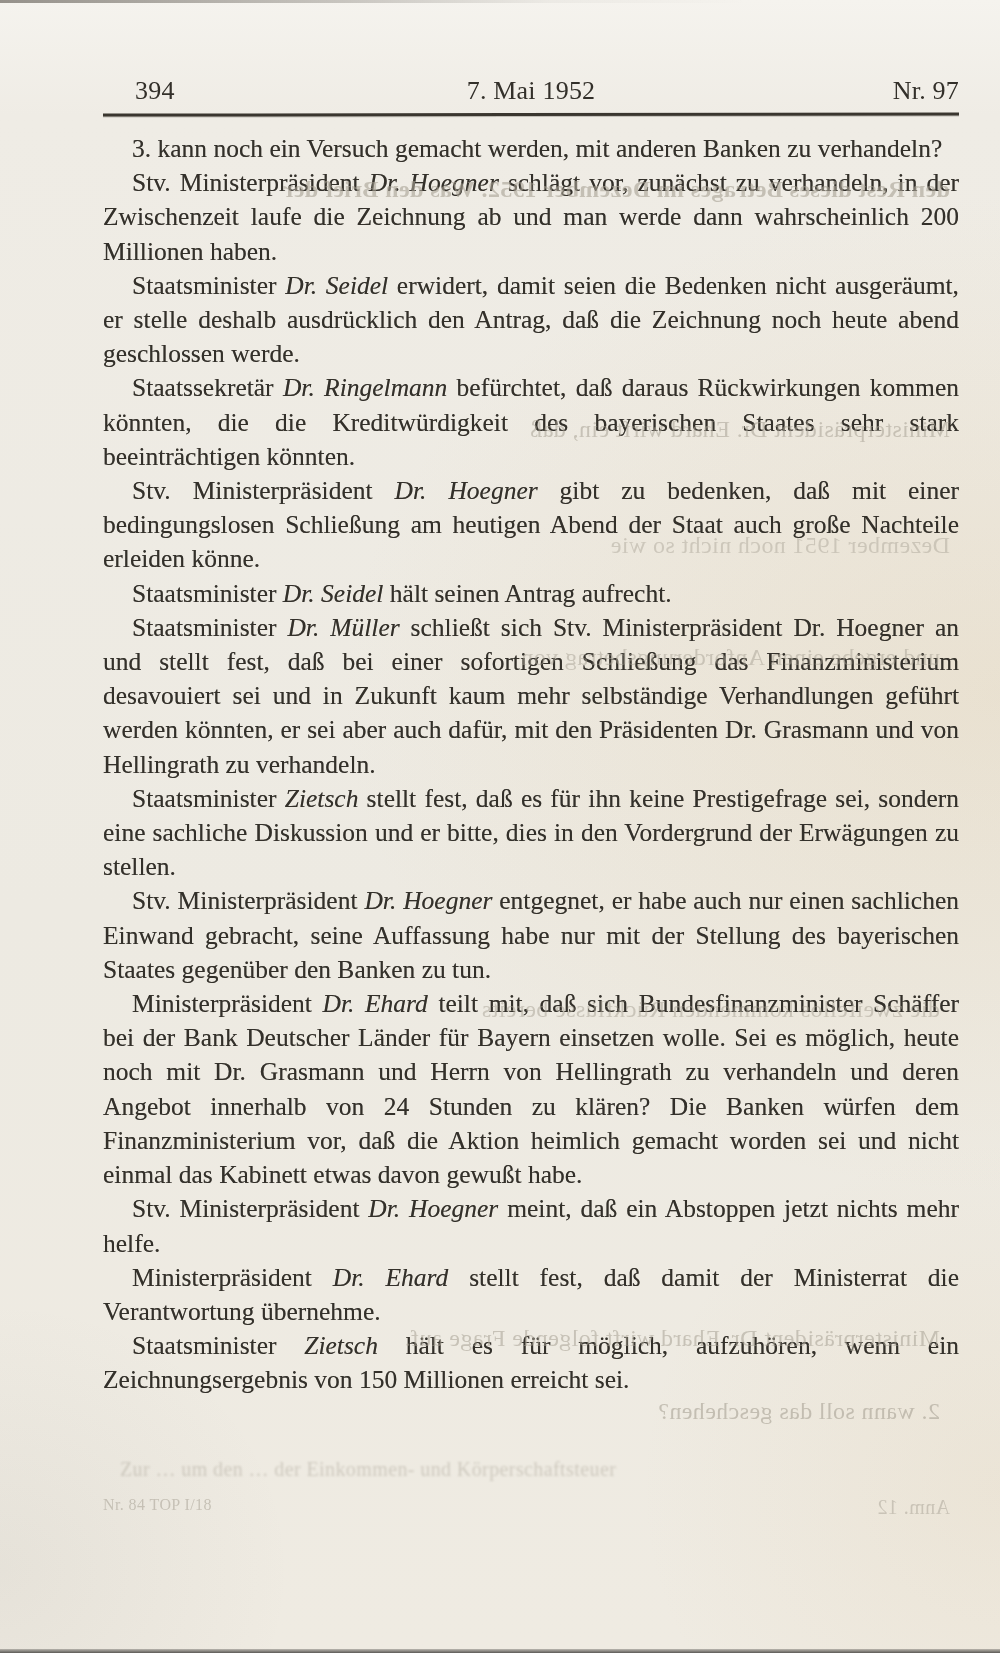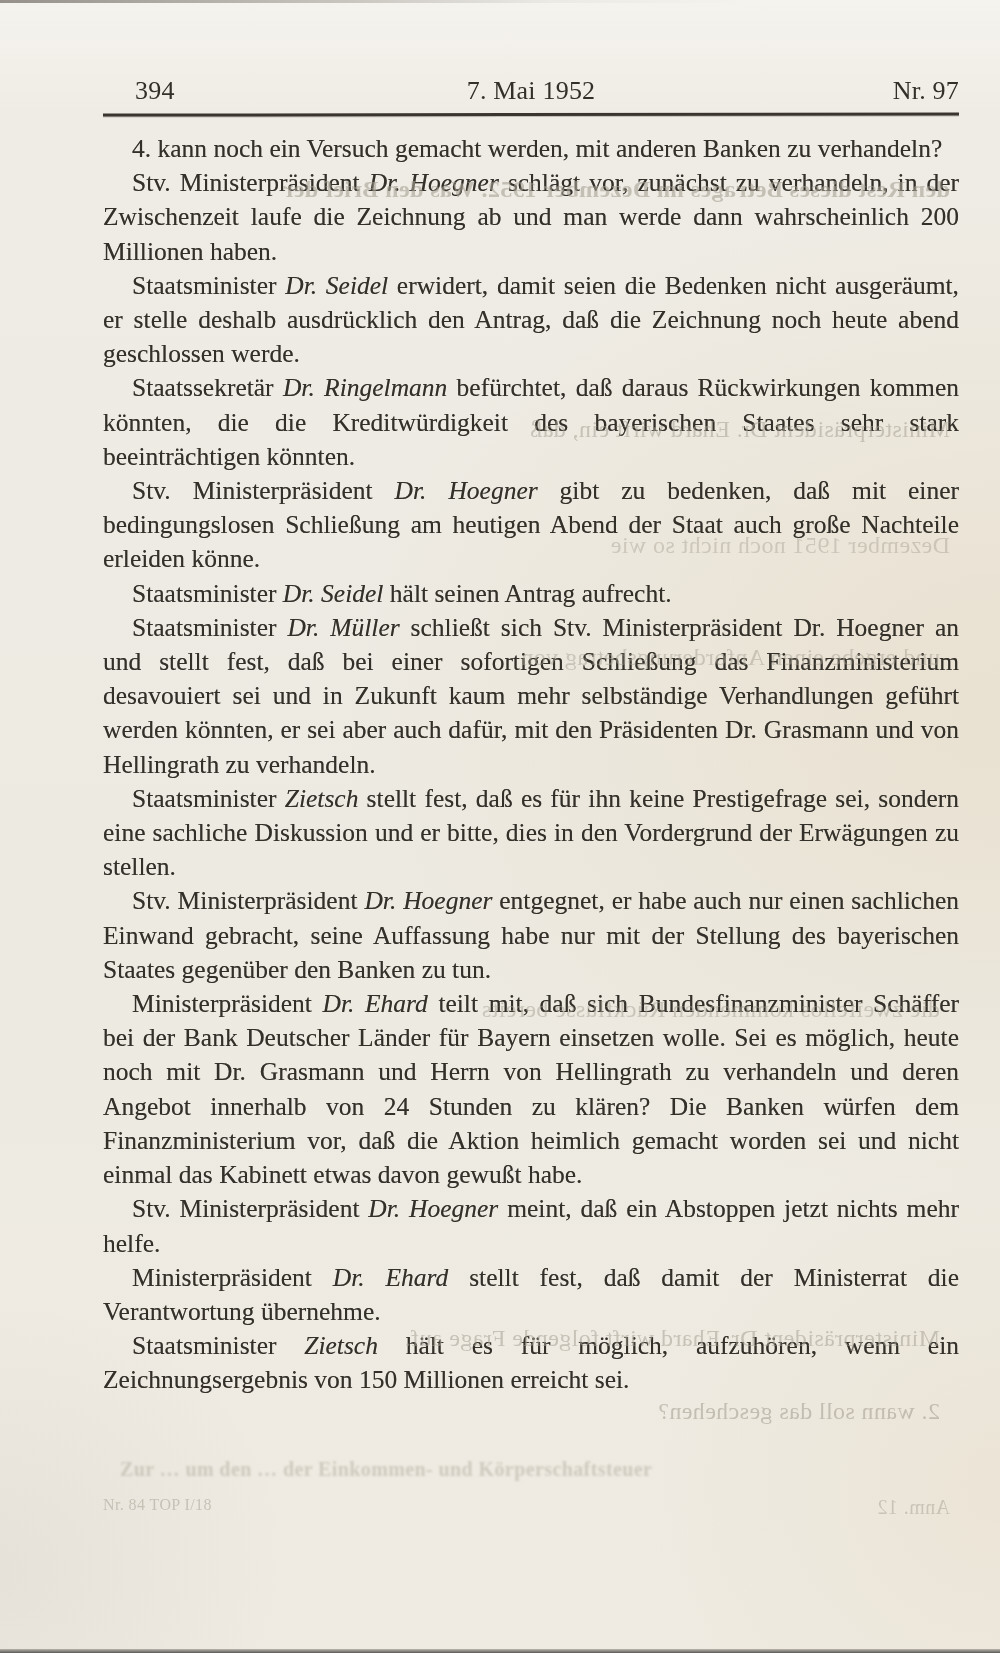--- a/index.html
+++ b/index.html
@@ -74,41 +74,41 @@
     letter-spacing: 0.4px;
   }
   .ghost.mirrored { transform: scaleX(-1); }
   .g1  { top: 176px;  left: 190px; width: 760px; font-weight: 600; opacity: 0.6; }
   .g2  { top: 416px;  left: 430px; width: 520px; }
   .g3  { top: 532px;  left: 430px; width: 520px; opacity: 0.45; }
   .g4  { top: 644px;  left: 330px; width: 610px; opacity: 0.5; }
   .g5  { top: 996px;  left: 380px; width: 560px; opacity: 0.5; }
   .g6  { top: 1325px; left: 330px; width: 610px; opacity: 0.55; }
   .g7  { top: 1398px; left: 560px; width: 380px; opacity: 0.6; }
-  .g8  { top: 1458px; left: 120px; width: 820px; font-size: 20px; opacity: 0.45; filter: blur(0.8px); font-weight: bold; }
+  .g8  { top: 1458px; left: 120px; width: 820px; font-size: 20px; opacity: 0.45; filter: blur(0.8px); }
   .g9  { top: 1496px; left: 103px; width: 300px; font-size: 16px; opacity: 0.55; }
   .g10 { top: 1496px; left: 840px; width: 110px; font-size: 20px; opacity: 0.5; }
 </style>
 </head>
 <body>
 
 <div class="page">
 
   <div class="scan-edge-top"></div>
 
   <div class="running-head">
     <span class="pagenum">394</span>
     <span class="date">7. Mai 1952</span>
     <span class="issue">Nr. 97</span>
   </div>
 
   <div class="head-rule"></div>
 
   <div class="body-text">
-      <p><span>4. kann noch ein Versuch gemacht werden, mit anderen Banken zu verhandeln?</span></p>
+      <p><span>3. kann noch ein Versuch gemacht werden, mit anderen Banken zu verhandeln?</span></p>
       <p><span>Stv. Ministerpräsident </span><i>Dr. Hoegner</i><span> schlägt vor, zunächst zu verhandeln, in der Zwischenzeit laufe die Zeichnung ab und man werde dann wahrscheinlich 200 Millionen haben.</span></p>
       <p><span>Staatsminister </span><i>Dr. Seidel</i><span> erwidert, damit seien die Bedenken nicht ausgeräumt, er stelle deshalb ausdrücklich den Antrag, daß die Zeichnung noch heute abend geschlossen werde.</span></p>
       <p><span>Staatssekretär </span><i>Dr. Ringelmann</i><span> befürchtet, daß daraus Rückwirkungen kommen könnten, die die Kreditwürdigkeit des bayerischen Staates sehr stark beeinträchtigen könnten.</span></p>
       <p><span>Stv. Ministerpräsident </span><i>Dr. Hoegner</i><span> gibt zu bedenken, daß mit einer bedingungslosen Schließung am heutigen Abend der Staat auch große Nachteile erleiden könne.</span></p>
       <p><span>Staatsminister </span><i>Dr. Seidel</i><span> hält seinen Antrag aufrecht.</span></p>
       <p><span>Staatsminister </span><i>Dr. Müller</i><span> schließt sich Stv. Ministerpräsident Dr. Hoegner an und stellt fest, daß bei einer sofortigen Schließung das Finanzministerium desavouiert sei und in Zukunft kaum mehr selbständige Verhandlungen geführt werden könnten, er sei aber auch dafür, mit den Präsidenten Dr. Grasmann und von Hellingrath zu verhandeln.</span></p>
       <p><span>Staatsminister </span><i>Zietsch</i><span> stellt fest, daß es für ihn keine Prestigefrage sei, sondern eine sachliche Diskussion und er bitte, dies in den Vordergrund der Erwägungen zu stellen.</span></p>
       <p><span>Stv. Ministerpräsident </span><i>Dr. Hoegner</i><span> entgegnet, er habe auch nur einen sachlichen Einwand gebracht, seine Auffassung habe nur mit der Stellung des bayerischen Staates gegenüber den Banken zu tun.</span></p>
       <p><span>Ministerpräsident </span><i>Dr. Ehard</i><span> teilt mit, daß sich Bundesfinanzminister Schäffer bei der Bank Deutscher Länder für Bayern einsetzen wolle. Sei es möglich, heute noch mit Dr. Grasmann und Herrn von Hellingrath zu verhandeln und deren Angebot innerhalb von 24 Stunden zu klären? Die Banken würfen dem Finanzministerium vor, daß die Aktion heimlich gemacht worden sei und nicht einmal das Kabinett etwas davon gewußt habe.</span></p>
       <p><span>Stv. Ministerpräsident </span><i>Dr. Hoegner</i><span> meint, daß ein Abstoppen jetzt nichts mehr helfe.</span></p>

